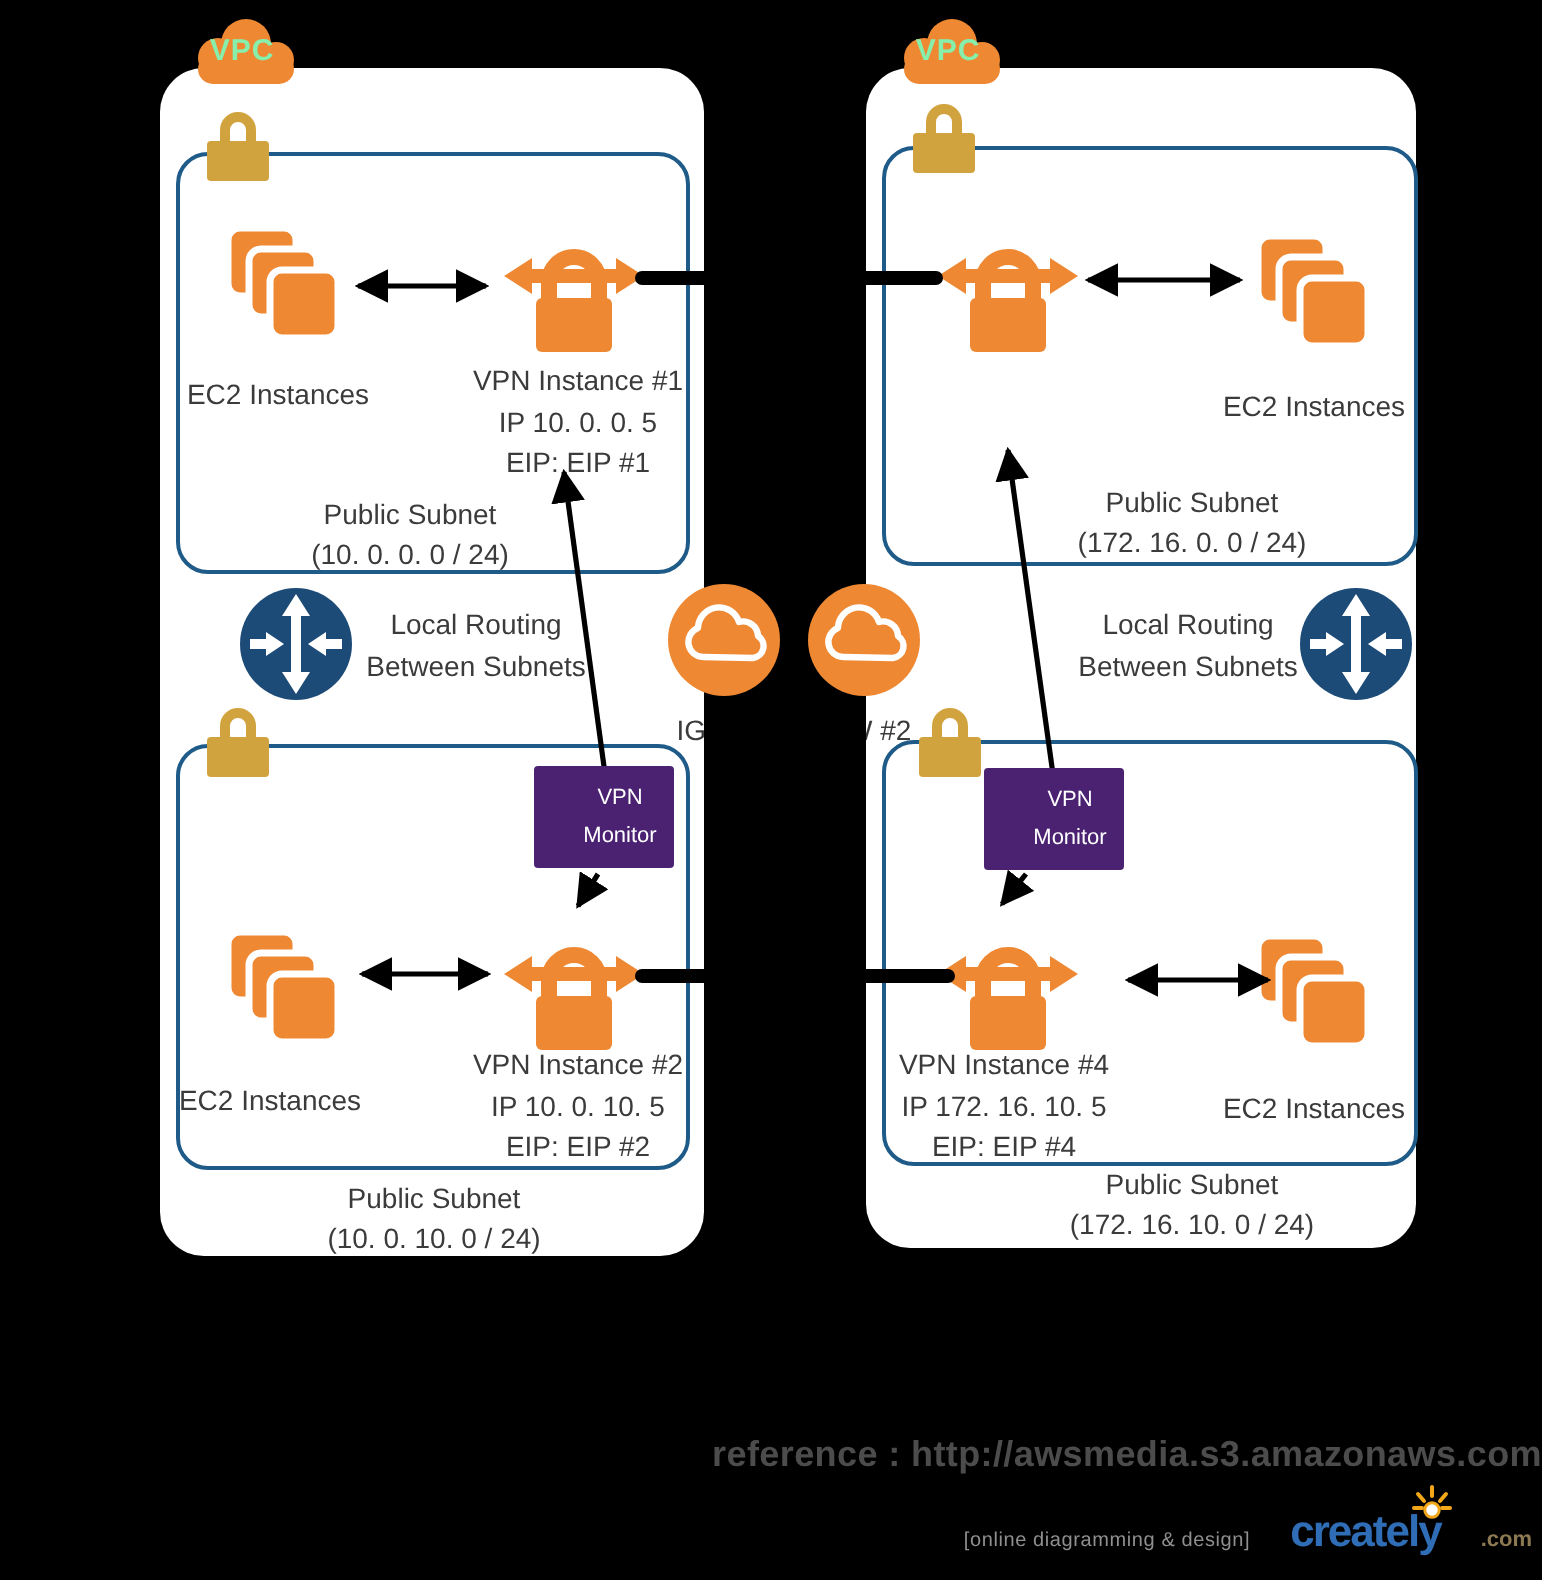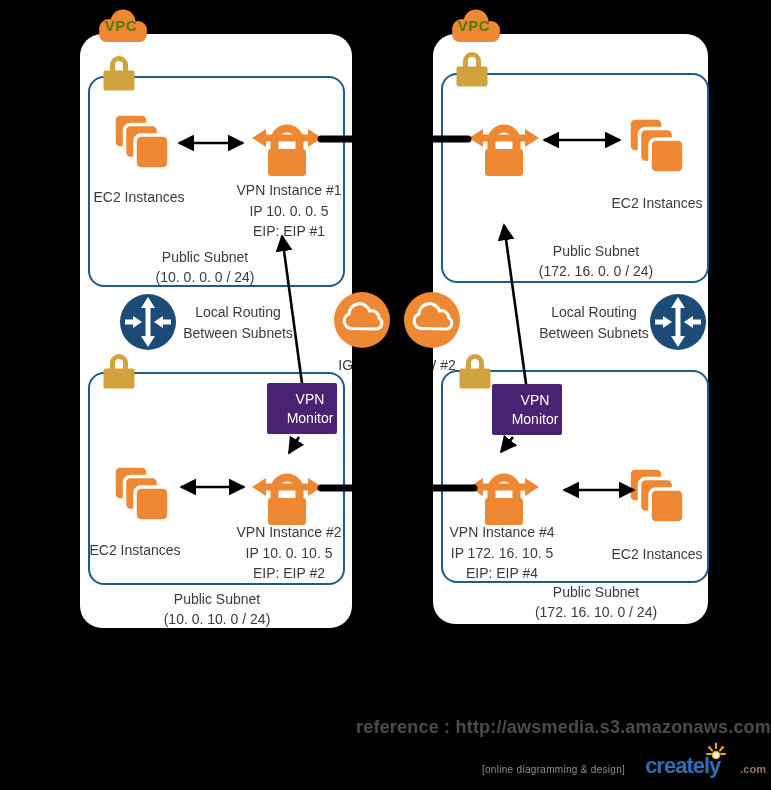--- a/index.html
+++ b/index.html
@@ -4,23 +4,23 @@
 <style>
   html,body{margin:0;padding:0;background:#000;}
   #canvas{position:relative;width:771px;height:790px;background:#000;overflow:hidden;
           font-family:"Liberation Sans",sans-serif;color:#3b3b3b;}
   .abs{position:absolute;}
   .vpc-box{background:#fff;border-radius:22px;}
   .subnet{border:2.5px solid #1f5b88;border-radius:16px;background:transparent;}
   .txt{font-size:14px;line-height:20.5px;text-align:center;color:#3b3b3b;white-space:nowrap;}
   .badge{width:58px;height:36px;}
   .badge .lbl{position:absolute;left:0;top:9px;width:54px;text-align:center;
-              color:#4d7c0f;font-weight:700;font-size:15px;letter-spacing:.5px;}
+              color:#86efac;font-weight:700;font-size:15px;letter-spacing:.5px;}
   .monitor{width:70px;height:51px;background:#4b2272;border-radius:2px;color:#fff;
-           font-size:14px;line-height:19px;text-align:center;padding-top:7px;box-sizing:border-box;padding-left:16px;}
+           font-size:11px;line-height:19px;text-align:center;padding-top:7px;box-sizing:border-box;padding-left:16px;}
   .igw-clip{overflow:hidden;height:20px;}
   .igw-lbl{position:absolute;top:0;width:64px;text-align:center;font-size:14px;color:#3b3b3b;white-space:nowrap;}
   #overlay{position:absolute;left:0;top:0;z-index:6;pointer-events:none;}
   .zmid{z-index:3;} .ztop{z-index:7;}
   .ref{left:0;top:717px;width:100%;text-align:right;font-size:18px;font-weight:600;
        color:#4c4c4c;letter-spacing:.2px;}
   .brandrow{right:5px;top:753px;display:flex;align-items:baseline;gap:20px;}
   .tagline{font-size:10px;color:#8f8f8f;letter-spacing:.3px;}
   .brandwrap{position:relative;display:inline-block;}
   .brand{font-size:22px;font-weight:700;color:#2f6eb6;letter-spacing:-1px;}

